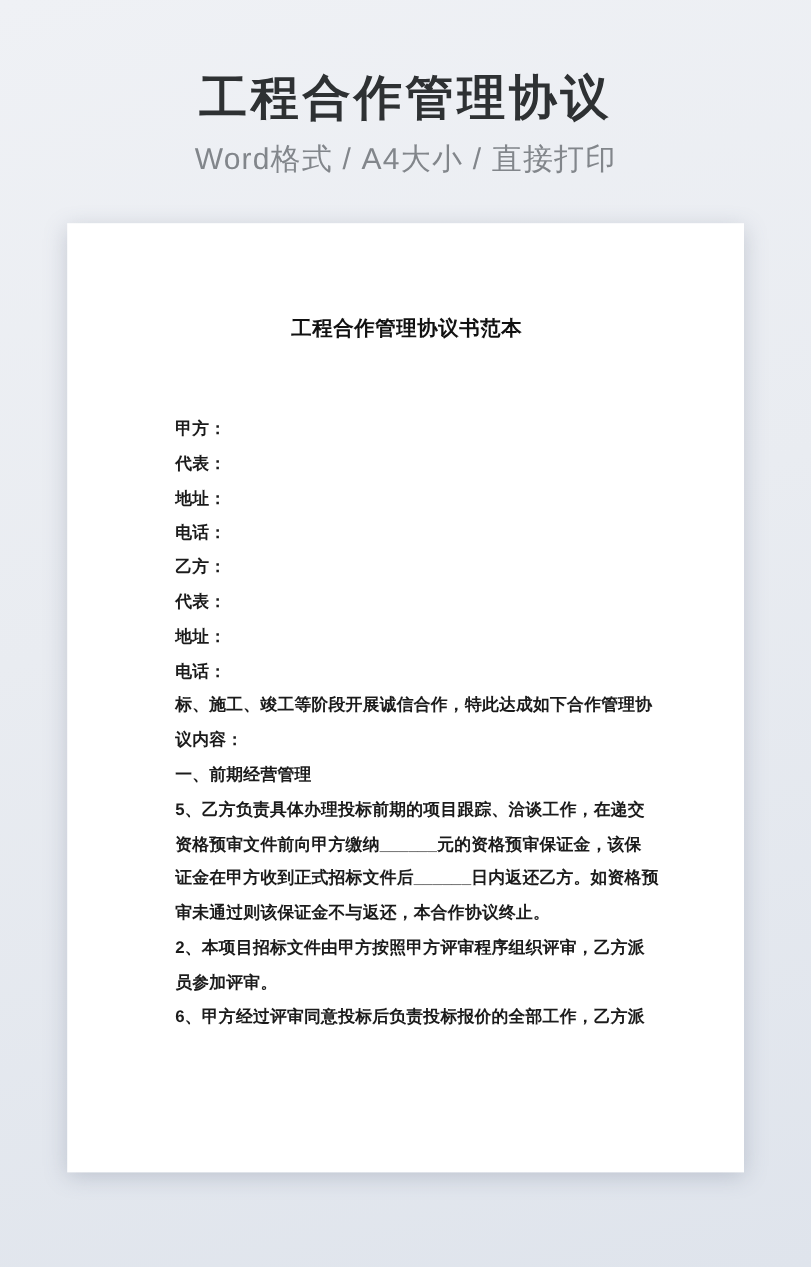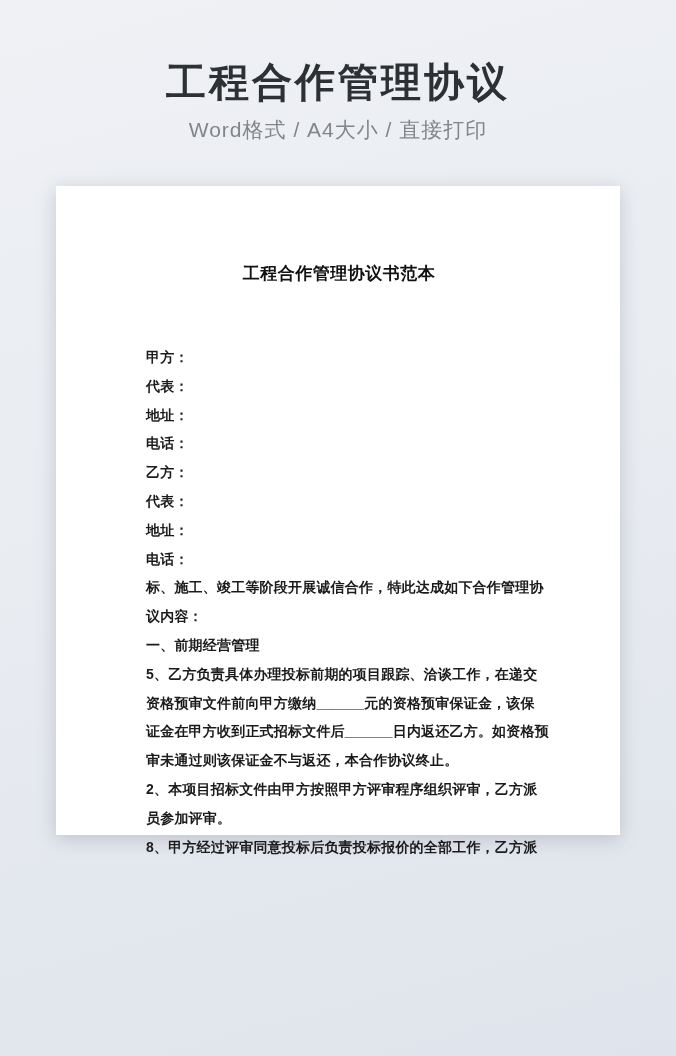--- a/index.html
+++ b/index.html
@@ -16,29 +16,29 @@
   .hero { text-align: center; padding-top: 57px; }
   .hero h1 {
     font-size: 40px;
     font-weight: 800;
     color: #2e3133;
     letter-spacing: 3px;
     line-height: 1.25;
   }
   .hero p {
     margin-top: 9px;
-    font-size: 21px;
+    font-size: 25px;
     font-weight: 400;
     color: #82868b;
     letter-spacing: 1px;
   }
   .paper {
     position: absolute;
     left: 56px; top: 186px;
-    width: 564px; height: 649px;
+    width: 564px; height: 791px;
     background: #ffffff;
     box-shadow: 0 4px 18px rgba(90, 102, 125, 0.28);
     padding: 76px 88px 0 90px;
     color: #1b1b1b;
   }
   .doc-title {
     text-align: center;
     font-size: 17px;
     font-weight: 700;
     letter-spacing: 0.5px;
@@ -83,17 +83,17 @@
 
       <div class="doc-line">标、施工、竣工等阶段开展诚信合作，特此达成如下合作管理协</div>
       <div class="doc-line">议内容：</div>
       <div class="doc-line">一、前期经营管理</div>
       <div class="doc-line">5、乙方负责具体办理投标前期的项目跟踪、洽谈工作，在递交</div>
       <div class="doc-line">资格预审文件前向甲方缴纳______元的资格预审保证金，该保</div>
       <div class="doc-line">证金在甲方收到正式招标文件后______日内返还乙方。如资格预</div>
       <div class="doc-line">审未通过则该保证金不与返还，本合作协议终止。</div>
       <div class="doc-line">2、本项目招标文件由甲方按照甲方评审程序组织评审，乙方派</div>
       <div class="doc-line">员参加评审。</div>
-      <div class="doc-line">8、甲方经过评审同意投标后负责投标报价的全部工作，乙方派</div>
+      <div class="doc-line">6、甲方经过评审同意投标后负责投标报价的全部工作，乙方派</div>
     </div>
   </div>
 
 </div>
 
 </body></html>

